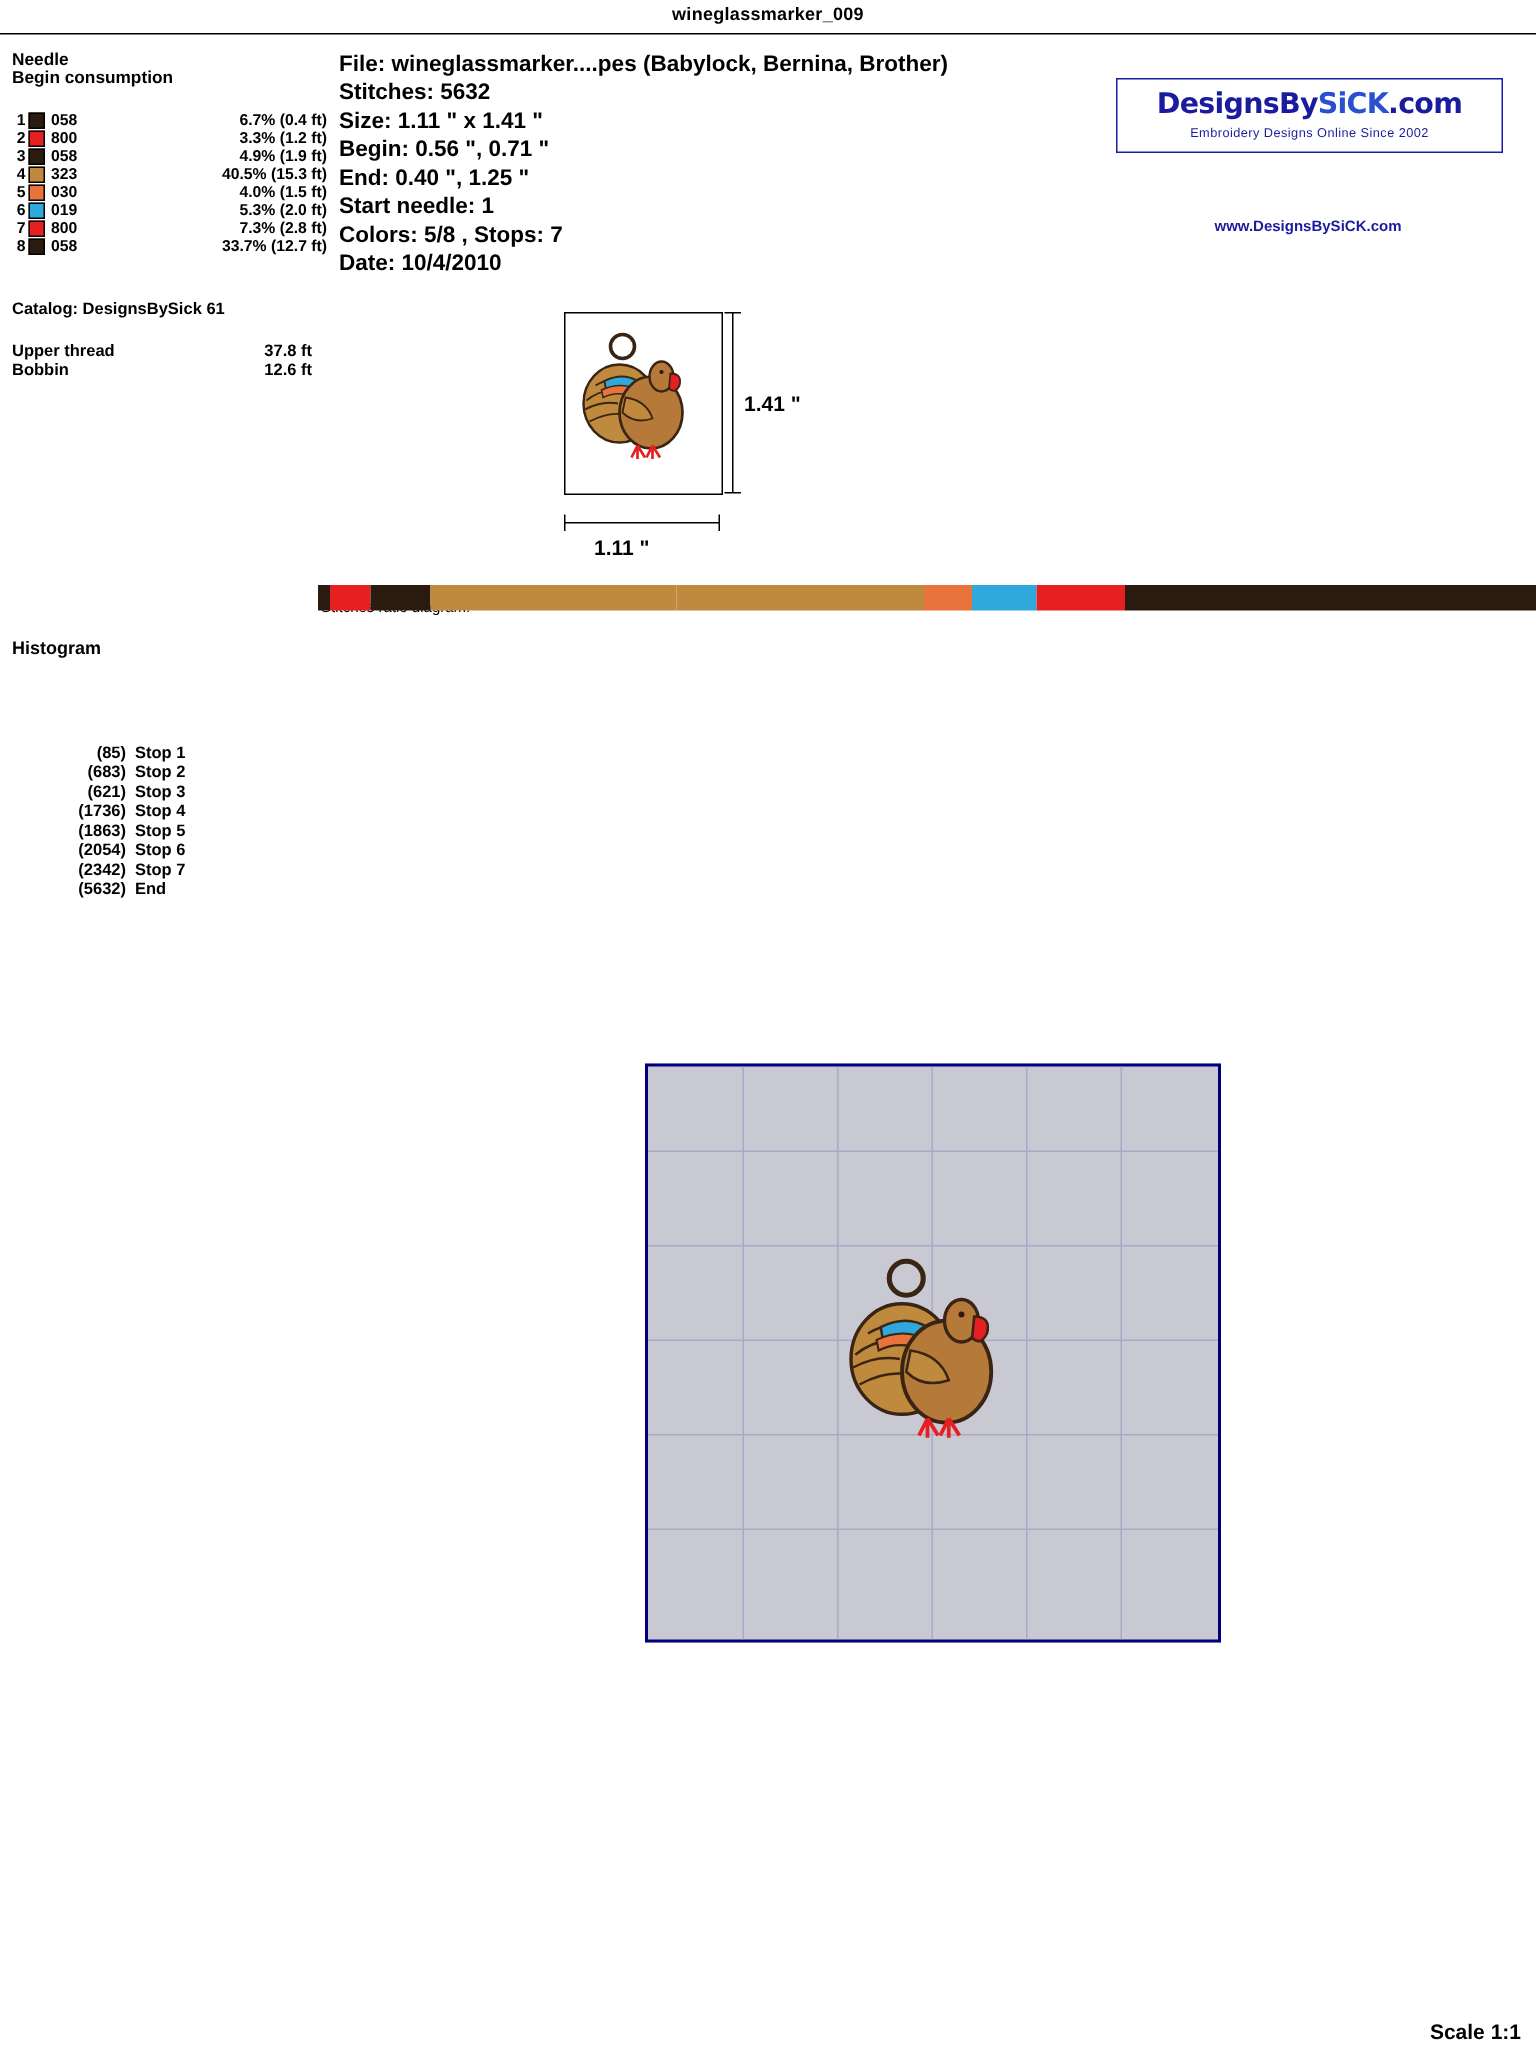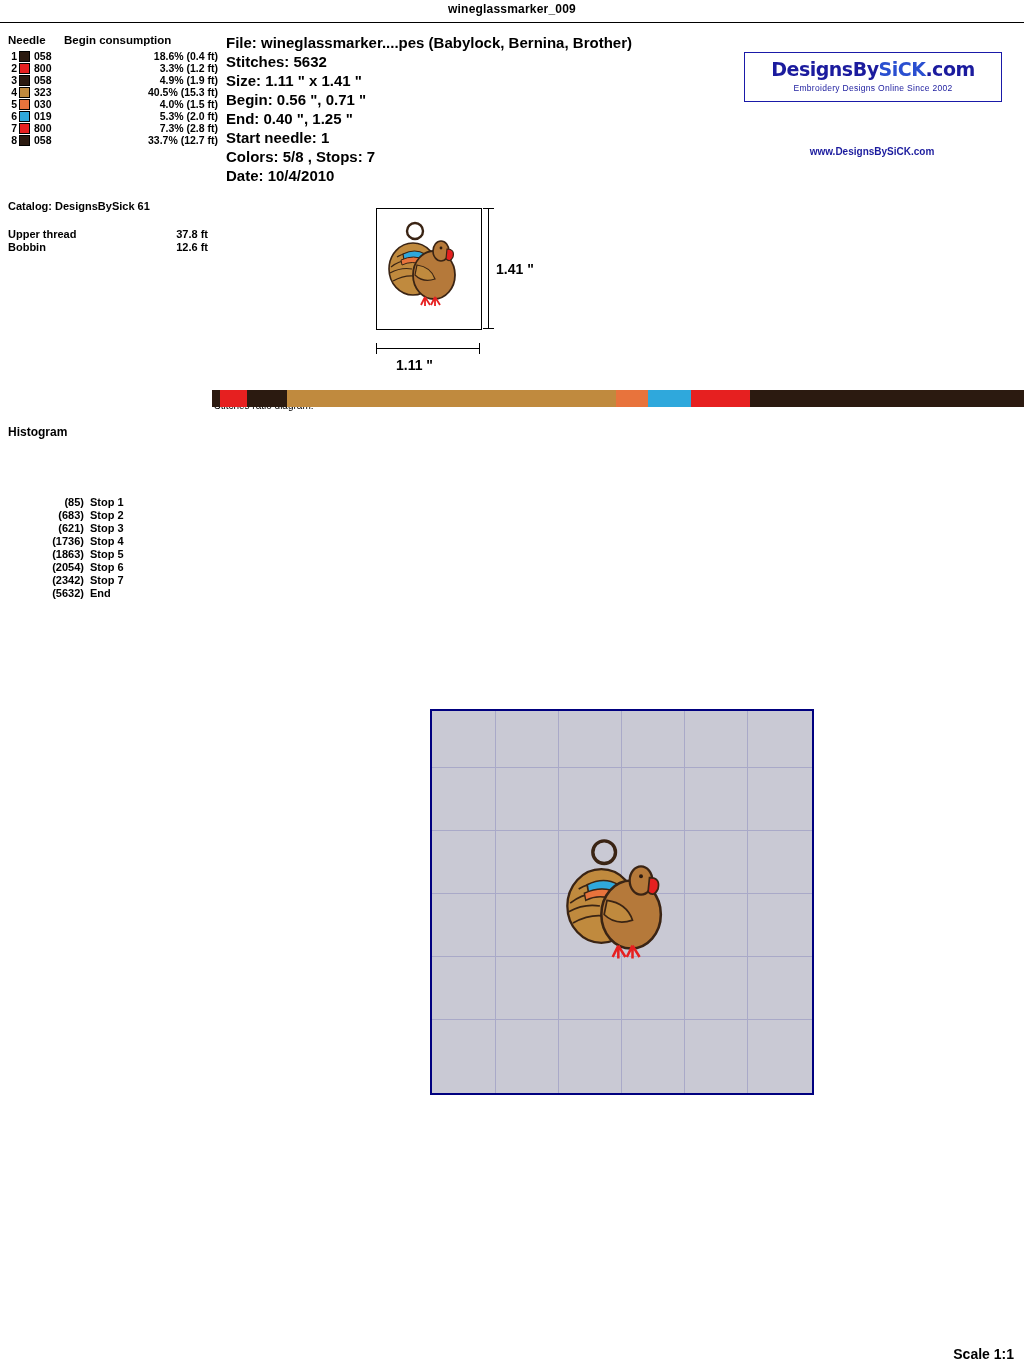--- a/index.html
+++ b/index.html
@@ -37,21 +37,22 @@
     position: absolute;
     left: 8px;
     top: 34px;
     width: 212px;
     font-size: 11px;
   }
   .needle-head {
     font-weight: bold;
     font-size: 11.5px;
     display: flex;
-    margin-bottom: 4px;
+    margin-bottom: 16px;
+    flex-direction: column;
   }
   .needle-head .h1 { width: 56px; }
   .needle-head .h2 { flex: 1; }
   .needle-row {
     display: flex;
     align-items: center;
     height: 12px;
     font-size: 10.5px;
     font-weight: bold;
   }
@@ -279,21 +280,21 @@
 <div class="needle-block">
   <div class="needle-head">
     <span class="h1">Needle</span>
     <span class="h2">Begin consumption</span>
   </div>
   <div id="needle-rows">
       <div class="needle-row">
         <span class="idx">1</span>
         <span class="swatch" style="background:#2b1a10"></span>
         <span class="code">058</span>
-        <span class="pct">18.6% (0.4 ft)</span>
+        <span class="pct">6.7% (0.4 ft)</span>
       </div>
       <div class="needle-row">
         <span class="idx">2</span>
         <span class="swatch" style="background:#e62020"></span>
         <span class="code">800</span>
         <span class="pct">3.3% (1.2 ft)</span>
       </div>
       <div class="needle-row">
         <span class="idx">3</span>
         <span class="swatch" style="background:#2b1a10"></span>

